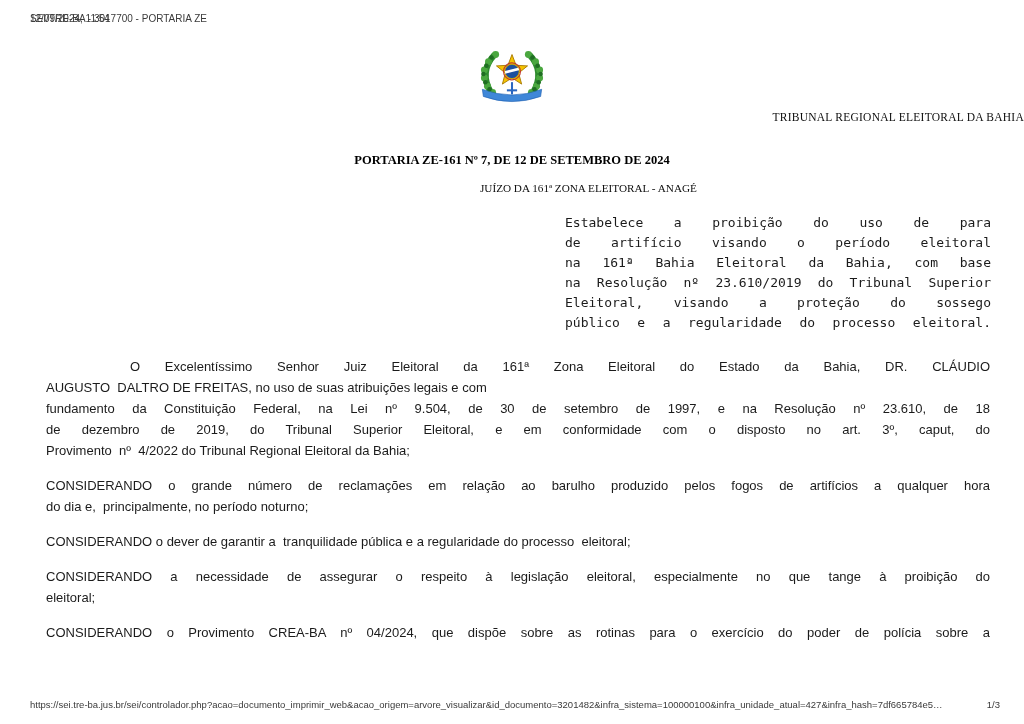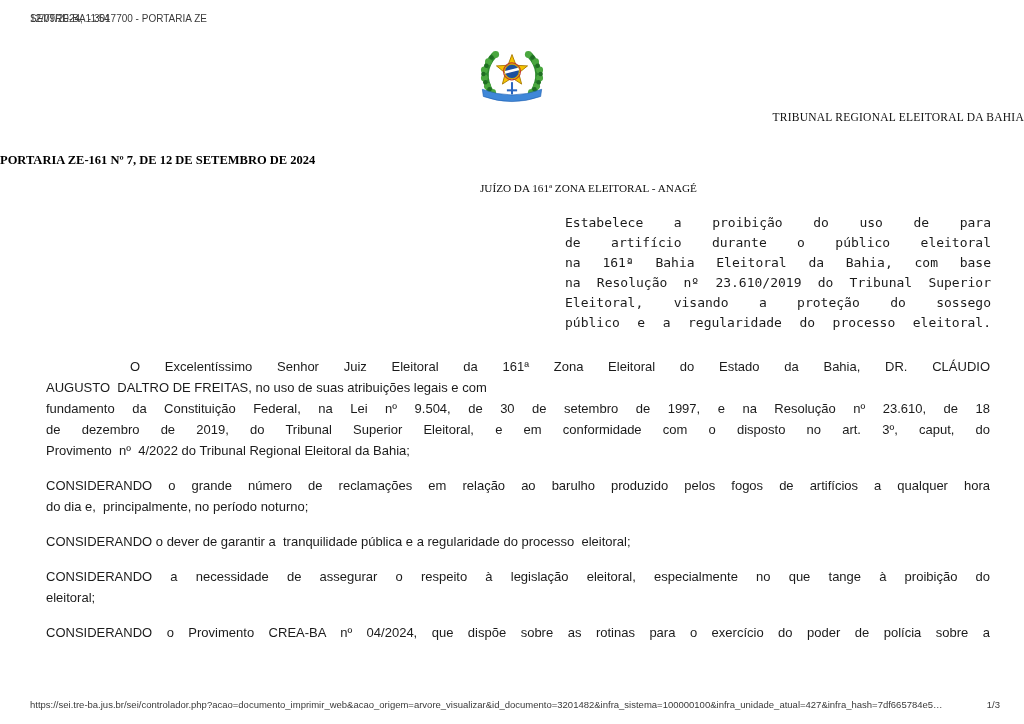--- a/index.html
+++ b/index.html
@@ -15,21 +15,21 @@
   .hdr-ref{position:absolute;left:0;right:0;top:0;text-align:left;white-space:nowrap}
   .ftr{position:absolute;top:699px;left:30px;right:24px;font-size:9.5px;color:#3a3a3a;
        display:flex;justify-content:space-between;align-items:center}
   .ftr-url{white-space:nowrap;max-width:930px;overflow:hidden}
   .ftr-page{padding-left:12px}
 
   
   .emblem{position:absolute;top:45px;left:0;right:0;display:flex;justify-content:center}
   .org{position:absolute;top:111px;left:0;right:0;text-align:right;
        font-family:"Liberation Serif",serif;font-size:11.5px;letter-spacing:.25px;color:#0d0d0d;white-space:nowrap}
-  .title{position:absolute;top:153px;left:0;right:0;text-align:left;
+  .title{position:absolute;top:153px;left:0;right:0;text-align:center;
          font-family:"Liberation Serif",serif;font-weight:bold;font-size:12.5px;color:#000;white-space:nowrap}
   .subtitle{position:absolute;top:182px;left:480px;
             font-family:"Liberation Serif",serif;font-size:11.2px;color:#0d0d0d;white-space:nowrap}
 
   
   .ementa{position:absolute;top:213px;left:565px;width:426px;
           font-family:"DejaVu Sans Mono",monospace;font-size:13px;line-height:20px;color:#1b1b1b}
   .doc-body{position:absolute;top:356px;left:46px;width:944px;
             font-family:Liberation Sans, sans-serif;font-size:13px;line-height:21px;color:#1b1b1b}
   .para{margin:0 0 14px 0}
@@ -99,21 +99,21 @@
       <path d="M15,43 Q44,54 73,43 L72,50 Q44,60 16,50 Z" fill="#3f87d8" stroke="#1d5fb0" stroke-width="0.6"></path>
     </svg>
   </div>
 
   <div class="org">TRIBUNAL REGIONAL ELEITORAL DA BAHIA</div>
   <div class="title">PORTARIA ZE-161 Nº 7, DE 12 DE SETEMBRO DE 2024</div>
   <div class="subtitle">JUÍZO DA 161ª ZONA ELEITORAL - ANAGÉ</div>
 
   <div class="ementa">
       <div class="tline just">Estabelece a proibição do uso de para</div>
-      <div class="tline just">de artifício durante o público eleitoral</div>
+      <div class="tline just">de artifício visando o período eleitoral</div>
       <div class="tline just">na 161ª Bahia Eleitoral da Bahia, com base</div>
       <div class="tline just">na Resolução nº 23.610/2019 do Tribunal Superior</div>
       <div class="tline just">Eleitoral, visando a proteção do sossego</div>
       <div class="tline just">público e a regularidade do processo eleitoral.</div>
     </div>
 
   <div class="doc-body">
     <div class="para">
         <div class="tline just ind">O Excelentíssimo Senhor Juiz Eleitoral da 161ª Zona Eleitoral do Estado da Bahia, DR. CLÁUDIO</div>
         <div class="tline raw">AUGUSTO  DALTRO DE FREITAS, no uso de suas atribuições legais e com</div>

